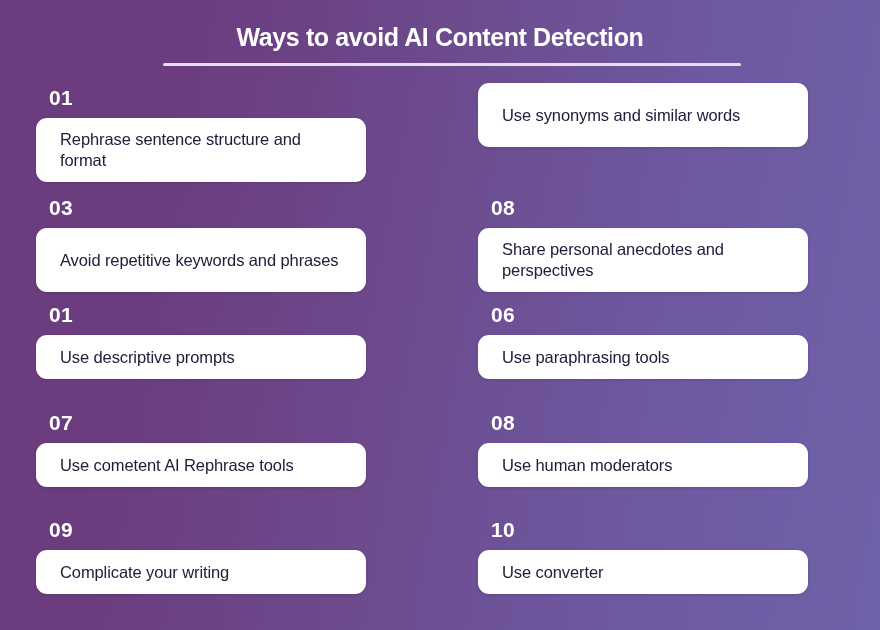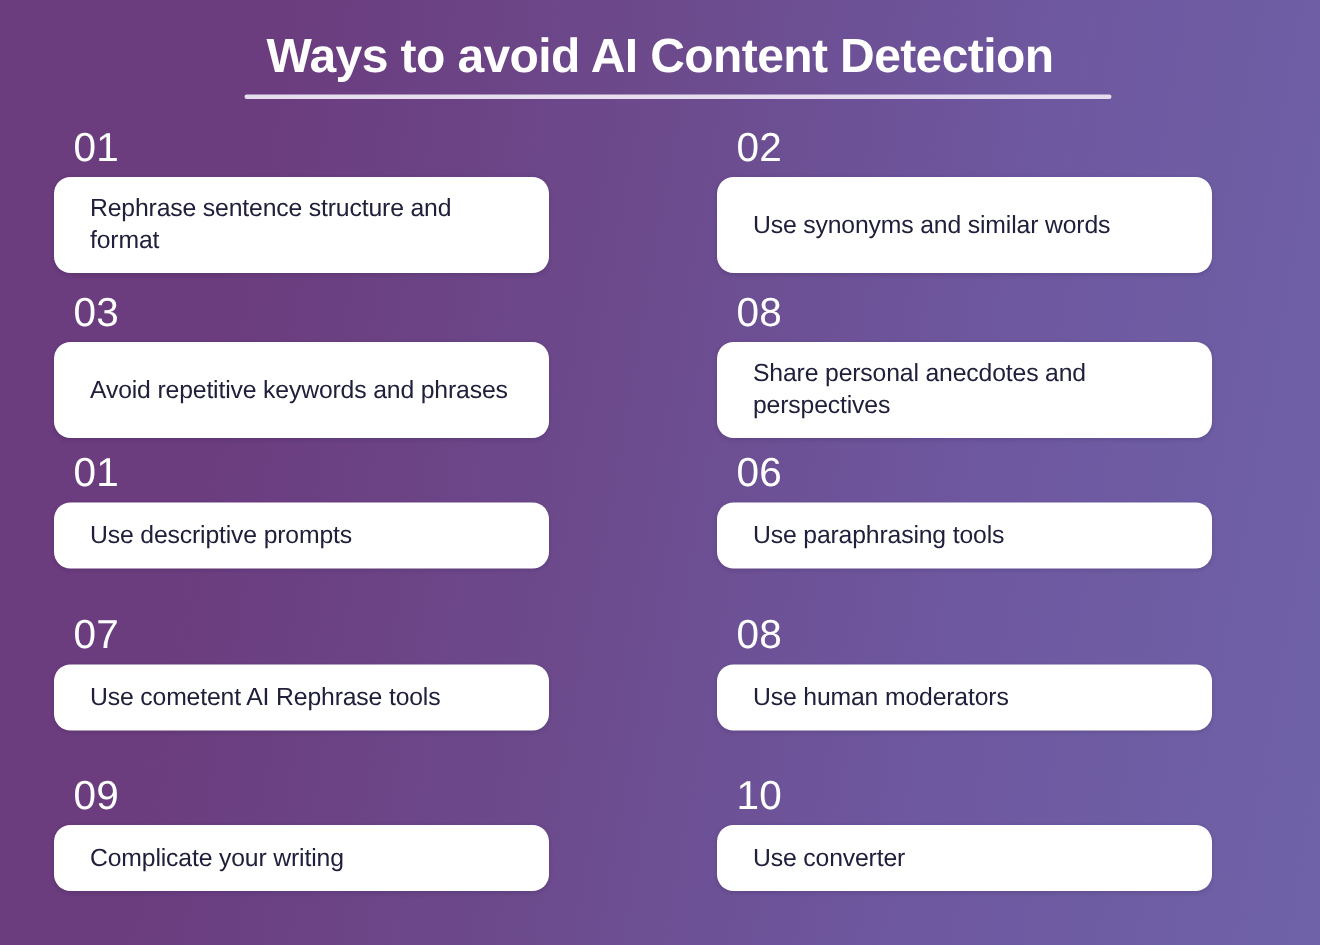--- a/index.html
+++ b/index.html
@@ -27,21 +27,21 @@
     position: absolute;
     top: 0;
     left: 0;
     right: 0;
     height: 78px;
     text-align: center;
   }
   .title {
     margin: 0;
     padding-top: 16px;
-    font-size: 32px;
+    font-size: 25px;
     font-weight: 700;
     letter-spacing: -0.4px;
     color: #FFFFFF;
     line-height: 42px;
     white-space: nowrap;
   }
   .title-rule {
     position: absolute;
     left: 163px;
     width: 578px;
@@ -65,22 +65,22 @@
   .cell {
     position: relative;
   }
   .cell.r1 { height: 110px; }
   .cell.r2 { height: 107px; }
   .cell.r3 { height: 108px; }
   .cell.r4 { height: 107px; }
   .cell.r5 { height: 105px; }
 
   .num {
-    font-size: 27px;
-    font-weight: 400;
+    font-size: 21px;
+    font-weight: 700;
     color: #FFFFFF;
     line-height: 30px;
     letter-spacing: 0.2px;
     padding-left: 13px;
     padding-top: 5px;
   }
   .card {
     margin-top: 5px;
     background: #FFFFFF;
     border-radius: 11px;
@@ -116,21 +116,20 @@
 
   <div class="grid">
 
     <div class="cell r1">
       <div class="num">01</div>
       <div class="card two-line">
         <span class="card-text">Rephrase sentence structure and format</span>
       </div>
     </div>
     <div class="cell r1">
-      <div class="num">02</div>
       <div class="card two-line">
         <span class="card-text">Use synonyms and similar words</span>
       </div>
     </div>
 
     <div class="cell r2">
       <div class="num">03</div>
       <div class="card two-line">
         <span class="card-text">Avoid repetitive keywords and phrases</span>
       </div>

